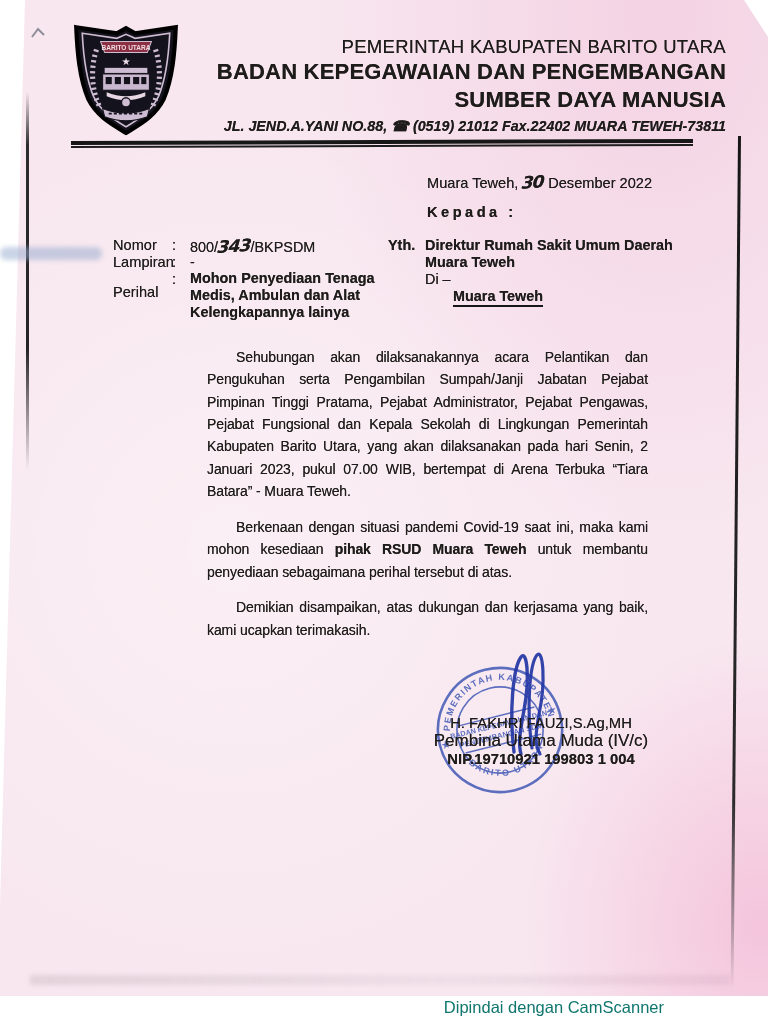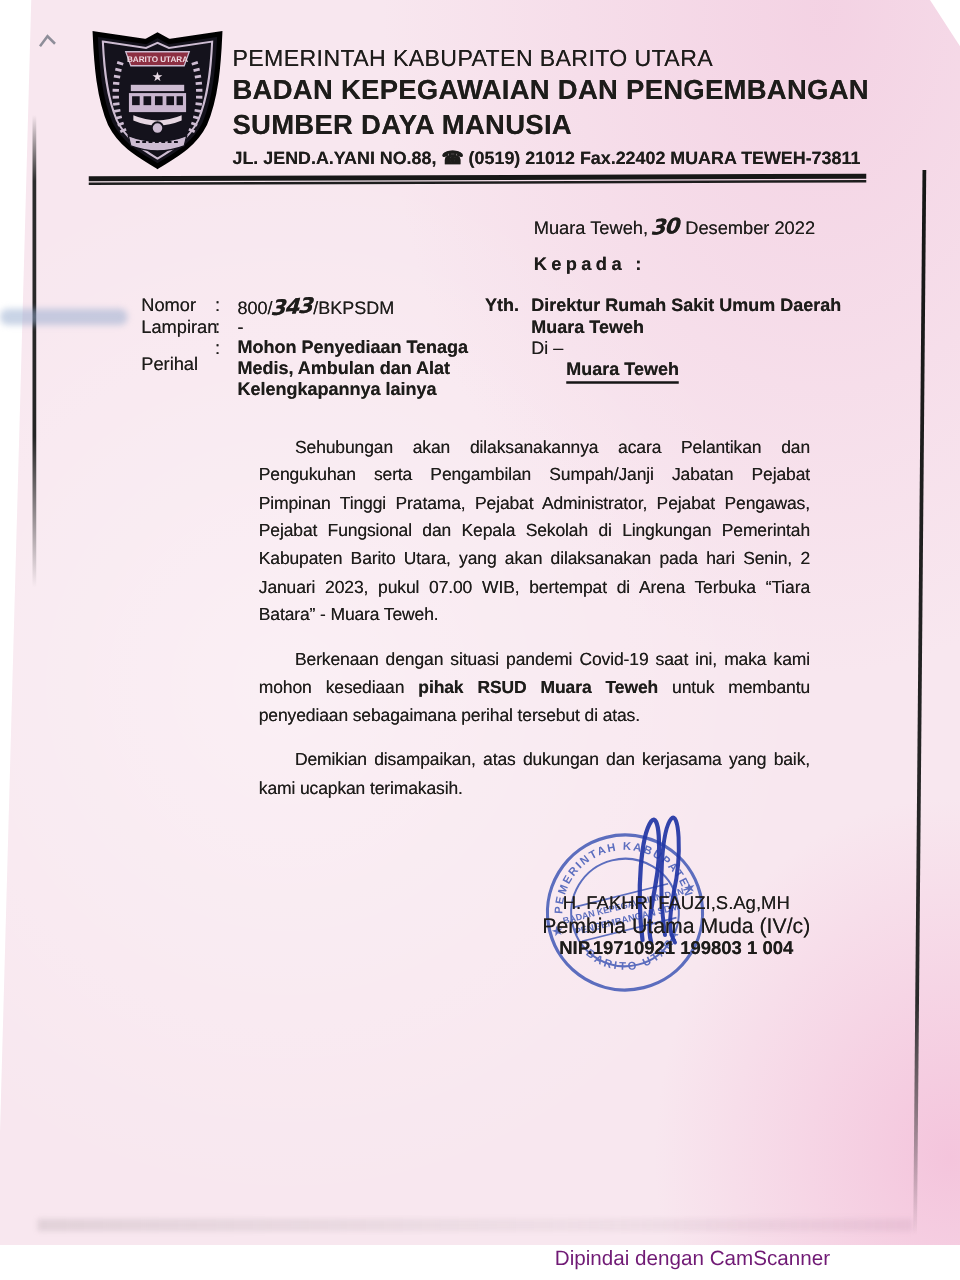--- a/index.html
+++ b/index.html
@@ -21,27 +21,27 @@
         background:linear-gradient(#161616,#2a2a2a 78%,rgba(40,40,40,0));
         transform:rotate(.5deg);transform-origin:top center;}
   .smudge-blue{position:absolute;left:0;top:247px;width:102px;height:13px;
         background:rgba(148,170,206,.5);filter:blur(2.5px);border-radius:6px;}
   .smudge-bottom{position:absolute;left:30px;top:975px;width:700px;height:10px;
         background:linear-gradient(90deg,rgba(130,118,124,.18),rgba(130,118,124,.07) 60%,rgba(190,150,175,.2));
         filter:blur(2px);}
   .penmark{position:absolute;left:30px;top:26px;}
   
   .logo{position:absolute;left:66px;top:17px;width:120px;height:120px;}
-  .head-text{position:absolute;left:186px;top:36px;width:540px;text-align:left;}
+  .head-text{position:absolute;left:186px;top:36px;width:540px;text-align:right;}
   .h-gov{font-size:18.5px;font-weight:400;letter-spacing:.3px;line-height:22px;
          text-shadow:0 0 .6px rgba(20,20,20,.8);}
   .h-agency{font-size:22px;font-weight:700;line-height:28px;letter-spacing:.2px;
          text-shadow:0 0 .5px rgba(20,20,20,.7);}
   .h-addr{font-size:14.3px;font-weight:700;margin-top:4px;letter-spacing:0;
-         text-shadow:0 0 .4px rgba(20,20,20,.6);}
+         text-shadow:0 0 .4px rgba(20,20,20,.6);font-style:italic;}
   .rule{position:absolute;left:71px;top:140px;width:622px;transform:rotate(-.2deg);}
   .rule .r1{height:3.6px;background:#171717;}
   .rule .r2{height:1.9px;background:#1d1d1d;margin-top:1.6px;}
   
   .ink{text-shadow:0 0 .45px rgba(25,24,22,.75);}
   .b{font-weight:700;}
   .hand{display:inline-block;font-family:"DejaVu Sans",sans-serif;font-style:italic;font-weight:700;
         transform:skewX(-9deg) rotate(-4deg);letter-spacing:-1px;font-size:17px;}
   
   .abs{position:absolute;}
@@ -64,21 +64,21 @@
               font-size:14.4px;line-height:16.9px;}
   .sig-id{left:403px;top:714px;width:276px;text-align:center;line-height:18.2px;}
   .sig-name{font-weight:400;font-size:14.8px;}
   .sig-rank{font-size:17px;}
   .sig-nip{font-weight:700;font-size:14.8px;}
   .stamp{position:absolute;left:425px;top:655px;width:150px;height:150px;
          transform:rotate(-14deg);opacity:.82;}
   .autograph{position:absolute;left:492px;top:648px;width:70px;height:118px;opacity:.92;}
   
   .footer{position:absolute;left:0;top:998px;width:768px;text-align:right;
-          padding-right:104px;box-sizing:border-box;font-size:16.5px;color:#701a75;}
+          padding-right:104px;box-sizing:border-box;font-size:16.5px;color:#0f766e;}
 </style>
 </head>
 <body>
 
 <div id="canvas">
 
   <div class="page"></div>
   <div class="wedge-tr"></div>
   <div class="edge-left"></div>
   <div class="edge-right"></div>

